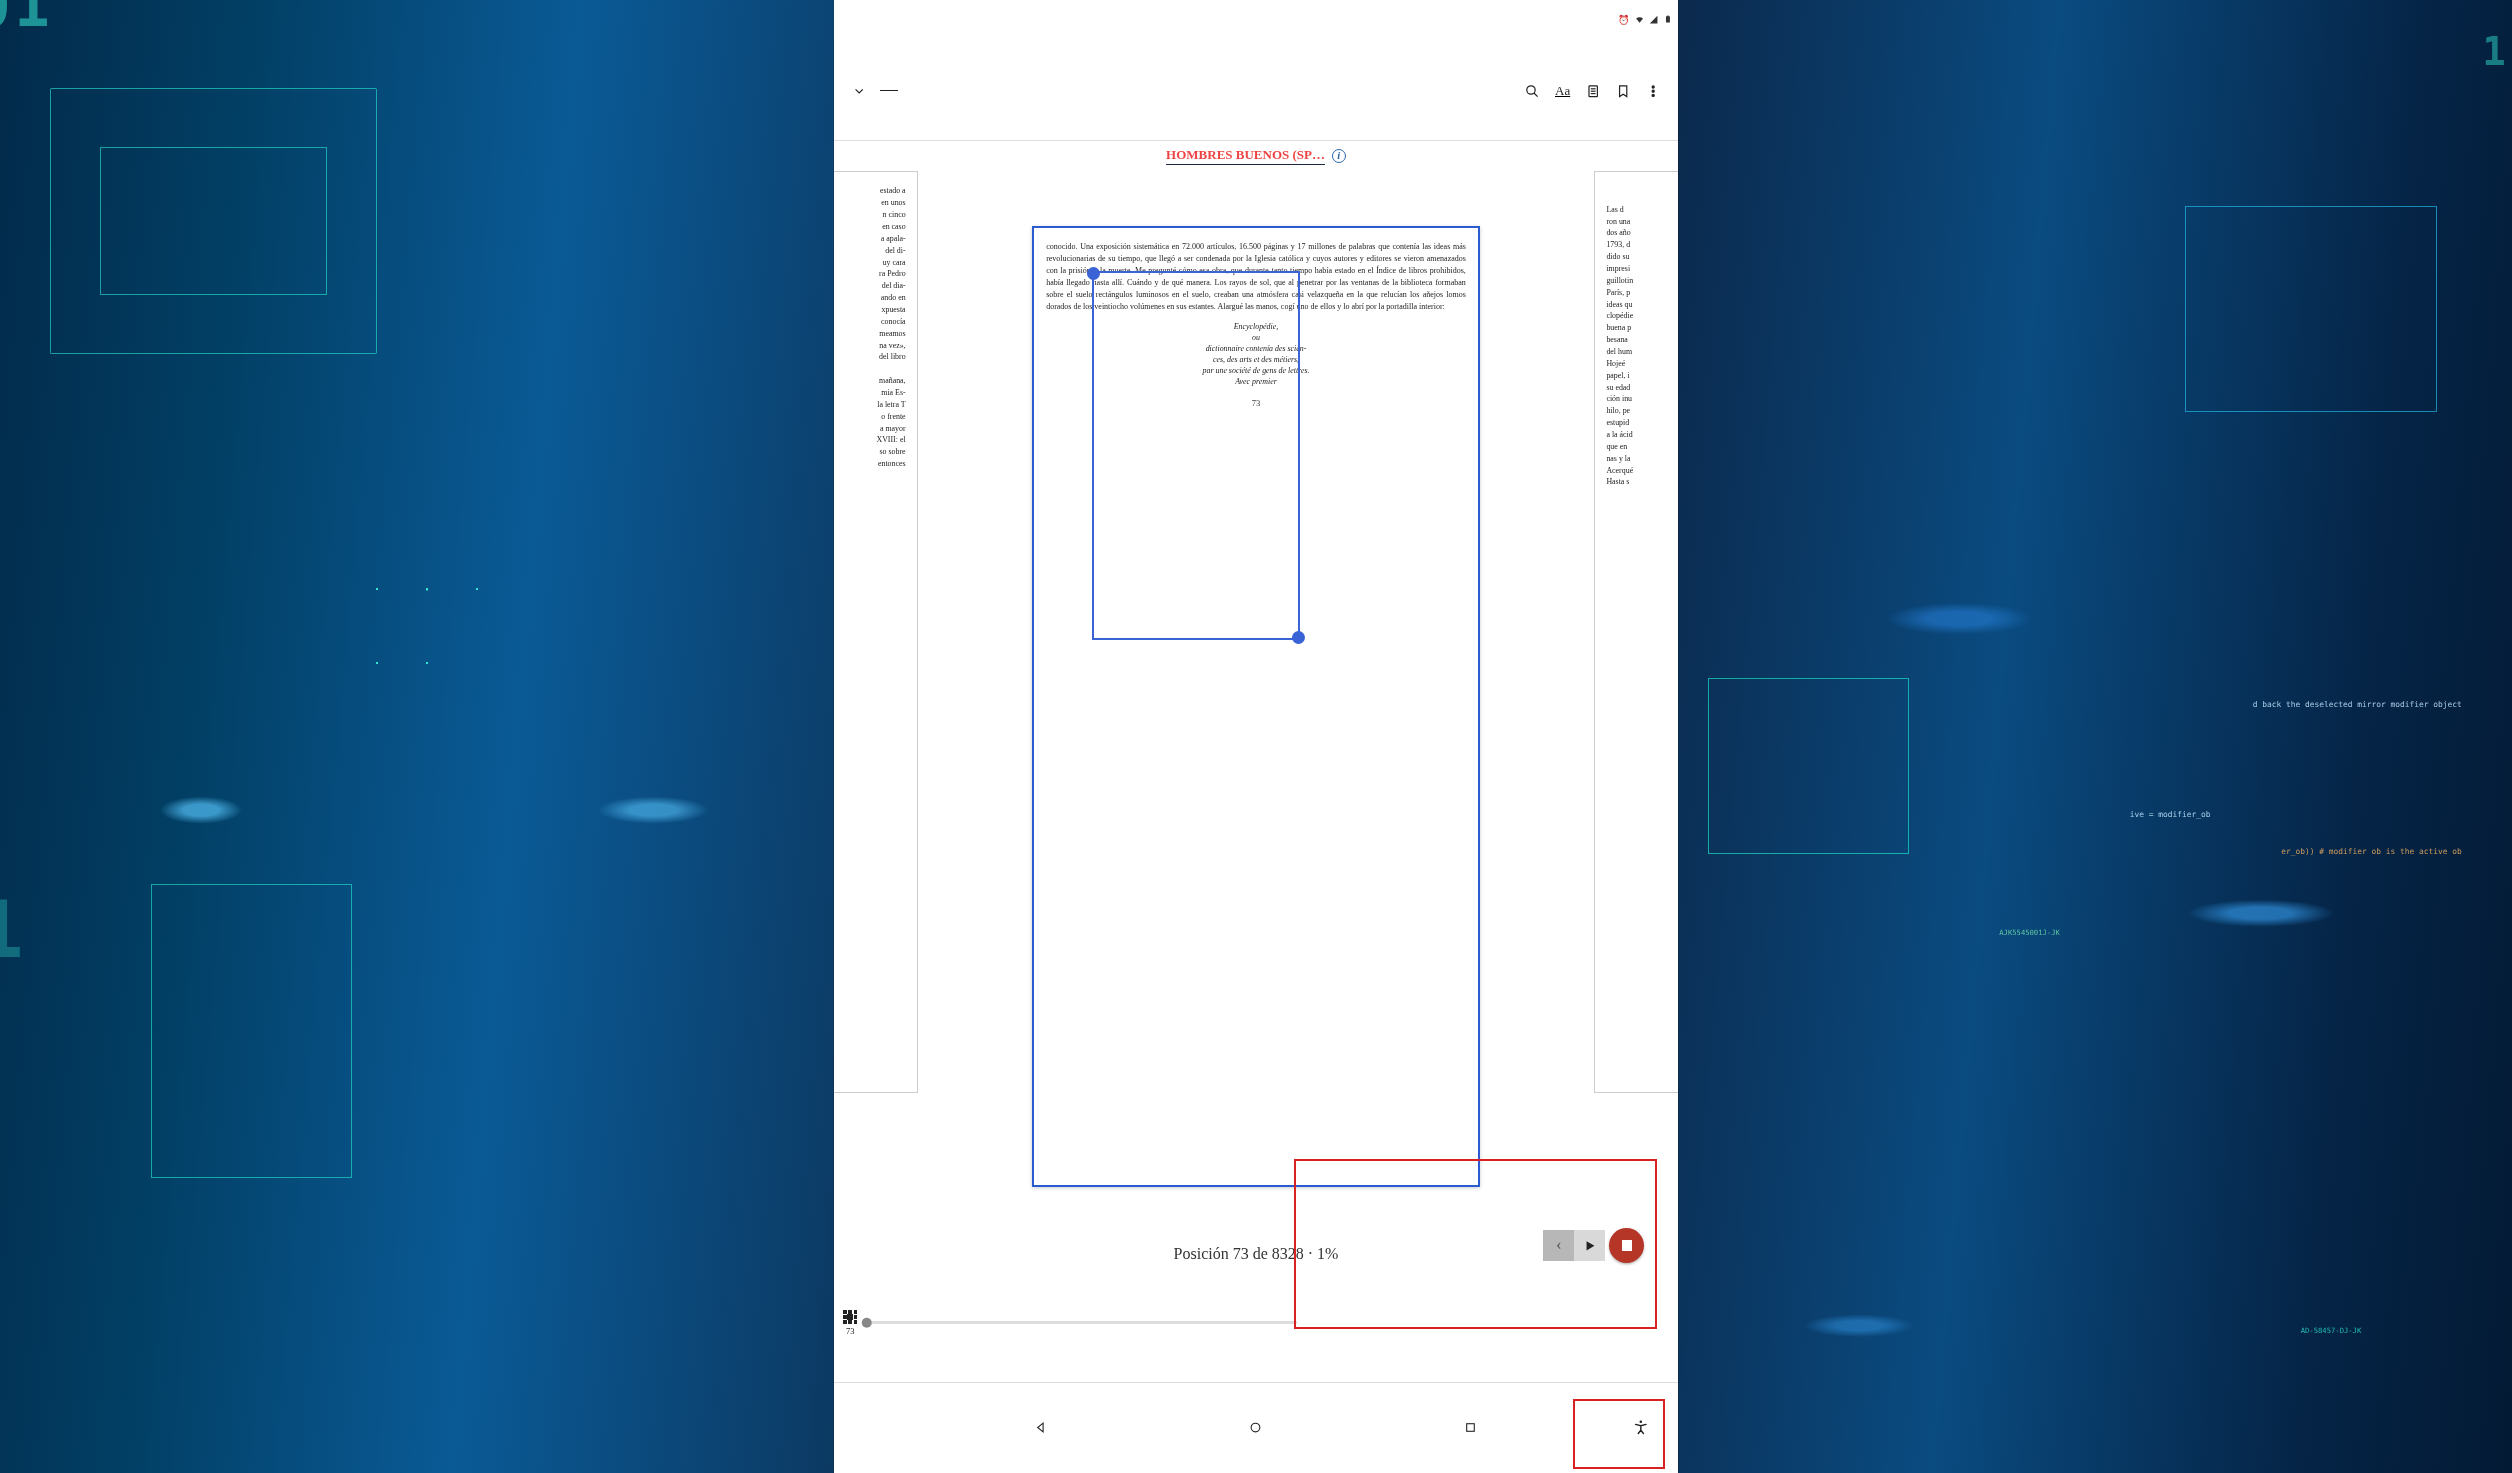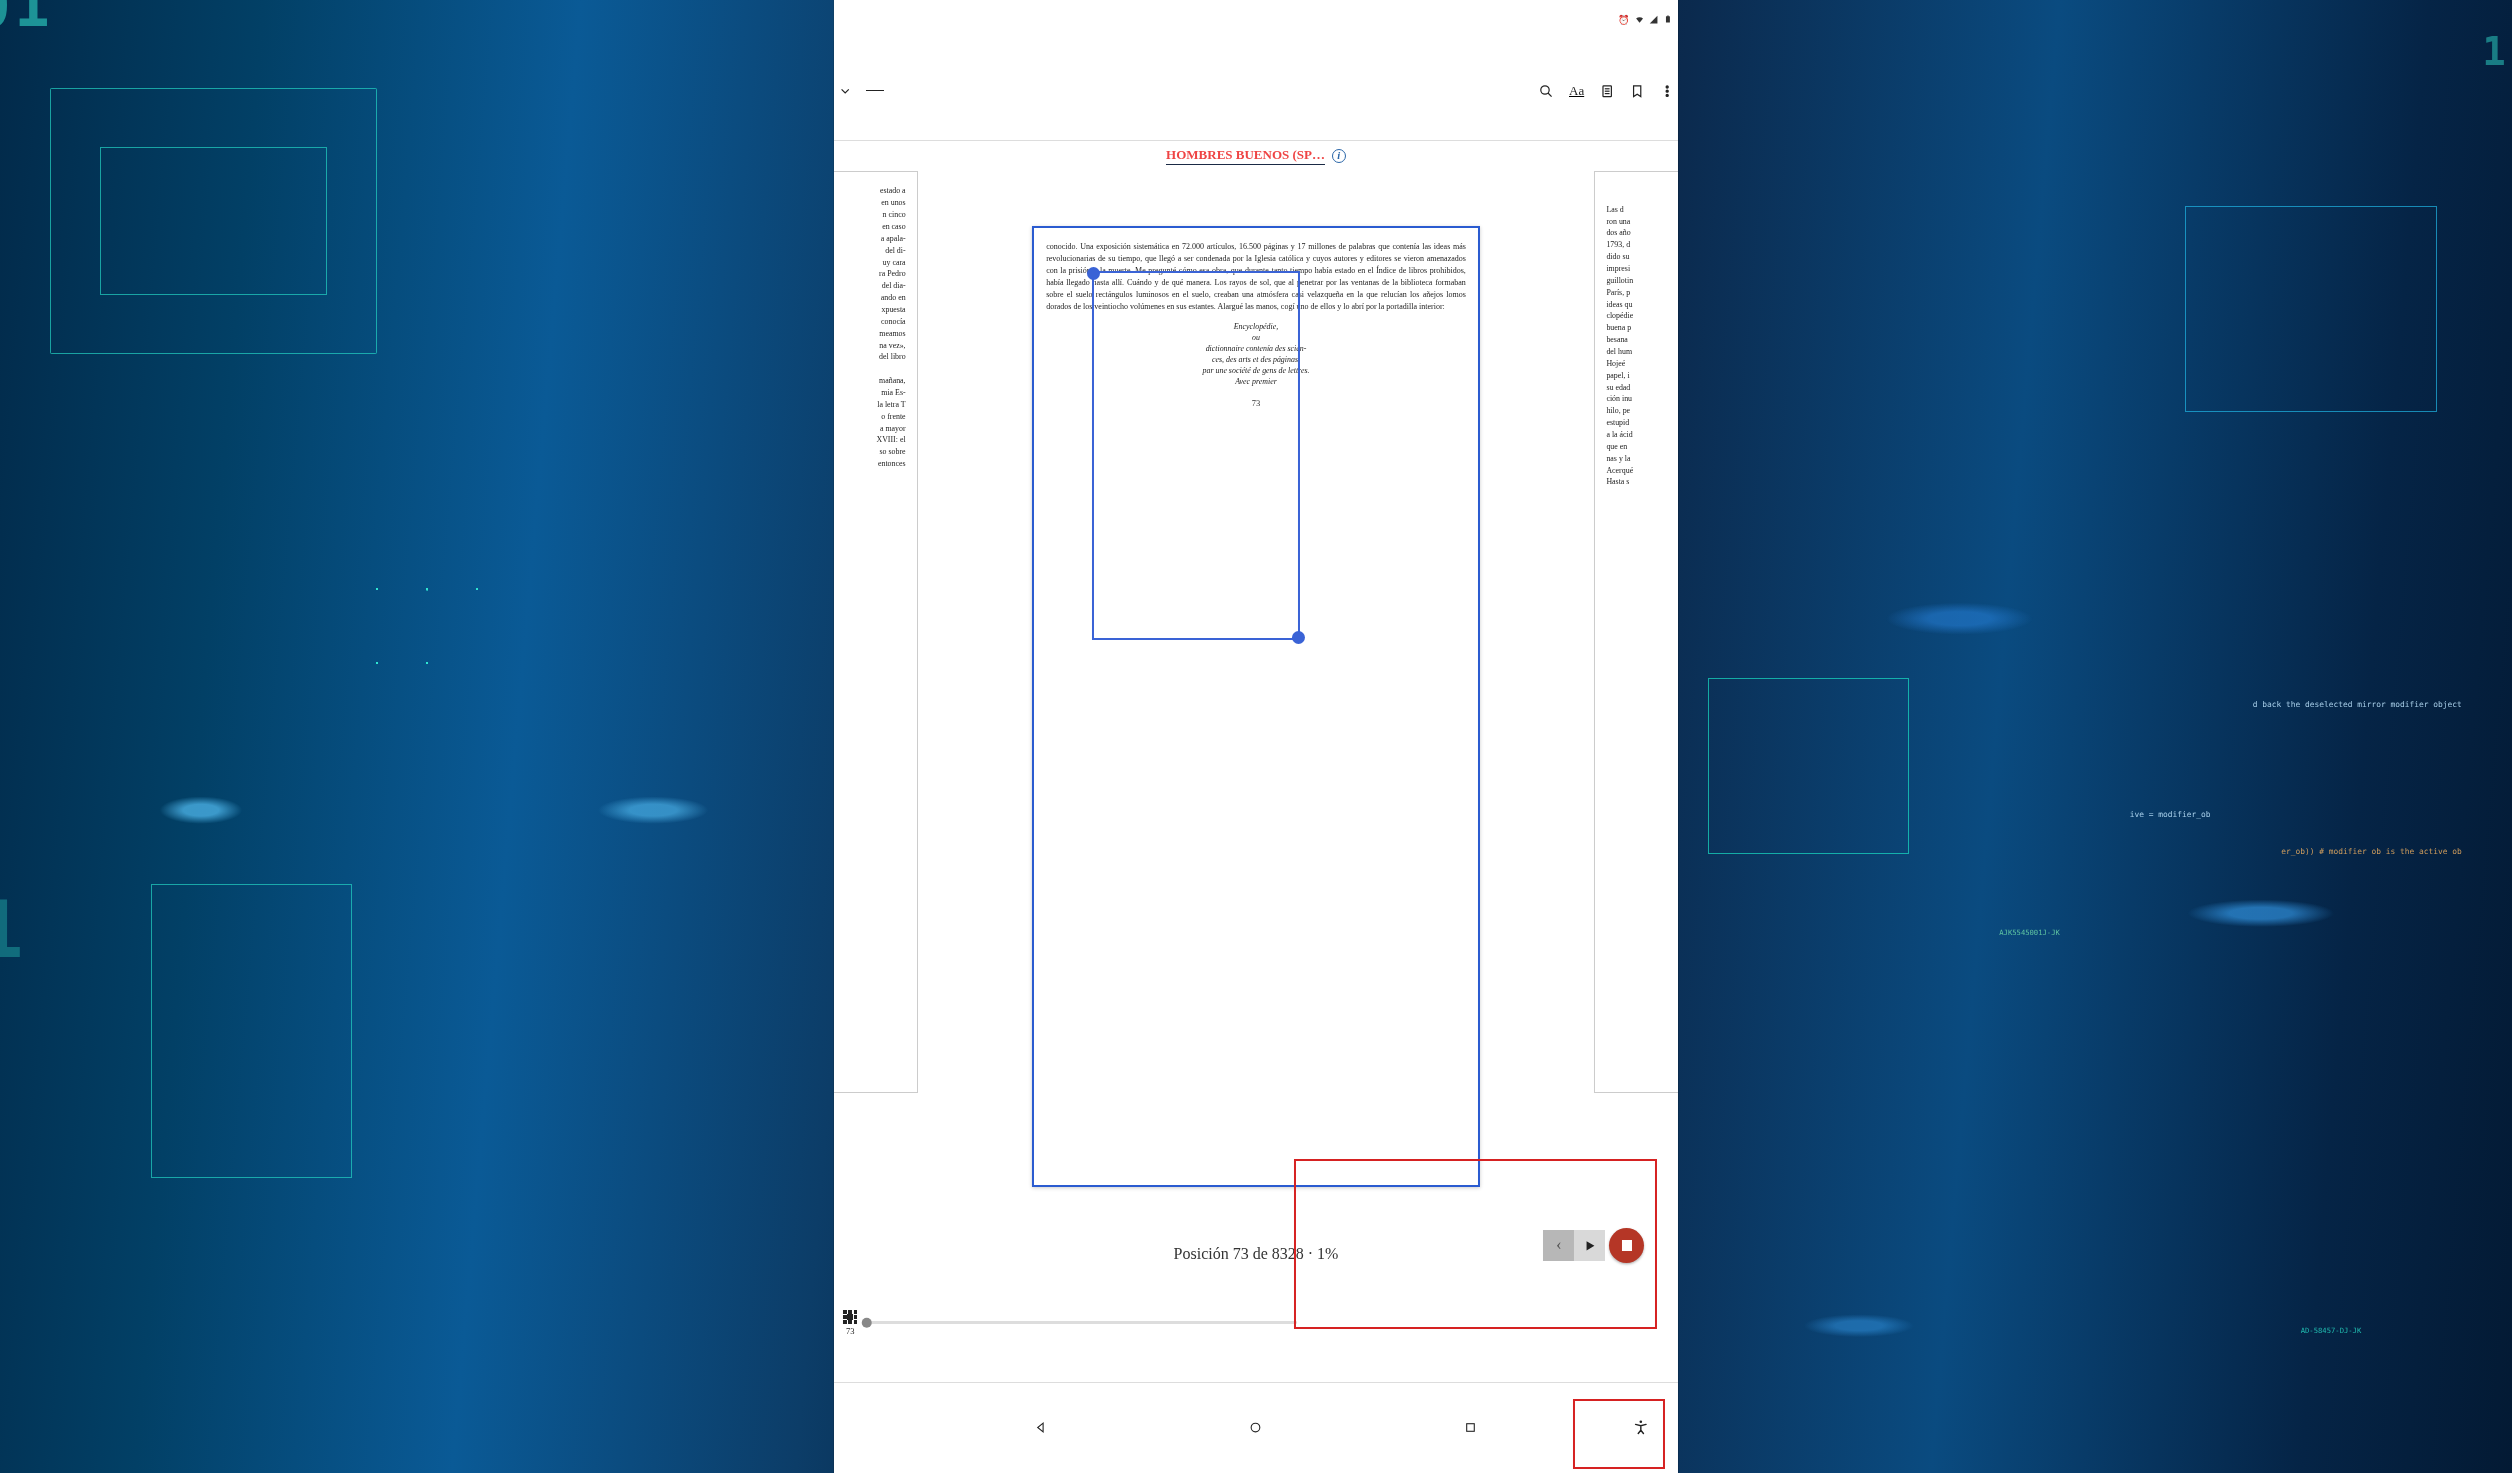--- a/index.html
+++ b/index.html
@@ -65,21 +65,21 @@
   padding: 0 6.5px; gap: 5.2px;
   background: #fff;
   color: #333;
 }
 .statusbar .sicon { font-size: 9.2px; line-height:1; }
 
 .toolbar {
   height: 6.8%;
   border-bottom: 0.7px solid #ddd;
   display: flex; align-items: center;
-  padding: 0 2px;
+  padding: 0 16px;
   gap: 11.8px;
   text-decoration: underline;
 }
 .toolbar .spacer { flex: 1; }
 .tb-icon { width: 18.3px; height: 18.3px; display:flex; align-items:center; justify-content:center; color:#222; cursor:pointer;}
 .tb-icon svg { width: 14.4px; height: 14.4px; stroke: #222; stroke-width: 2; fill: none; }
 .hamburger span { display:block; width:13px; height:1.3px; background:#222; margin:2px 0;}
 
 .titlebar {
   display:flex; align-items:center; justify-content:center;
@@ -319,21 +319,21 @@
 so sobre
 entonces</div>
     </div>
 
     <div class="page center">
       <div>conocido. Una exposición sistemática en 72.000 artículos, 16.500 páginas y 17 millones de palabras que contenía las ideas más revolucionarias de su tiempo, que llegó a ser condenada por la Iglesia católica y cuyos autores y editores se vieron amenazados con la prisión y la muerte. Me pregunté cómo esa obra, que durante tanto tiempo había estado en el Índice de libros prohibidos, había llegado hasta allí. Cuándo y de qué manera. Los rayos de sol, que al penetrar por las ventanas de la biblioteca formaban sobre el suelo rectángulos luminosos en el suelo, creaban una atmósfera casi velazqueña en la que relucían los añejos lomos dorados de los veintiocho volúmenes en sus estantes. Alargué las manos, cogí uno de ellos y lo abrí por la portadilla interior:</div>
       <div class="encyc">
         <div>Encyclopédie,</div>
         <div>ou</div>
         <div>dictionnaire contenía des scien-</div>
-        <div>ces, des arts et des páginas,</div>
+        <div>ces, des arts et des métiers,</div>
         <div>par une société de gens de lettres.</div>
         <div>Avec premier</div>
       </div>
       <div class="pnum">73</div>
       <div class="selbox">
         <div class="selhandle sh1"></div>
         <div class="selhandle sh2"></div>
       </div>
     </div>
 

